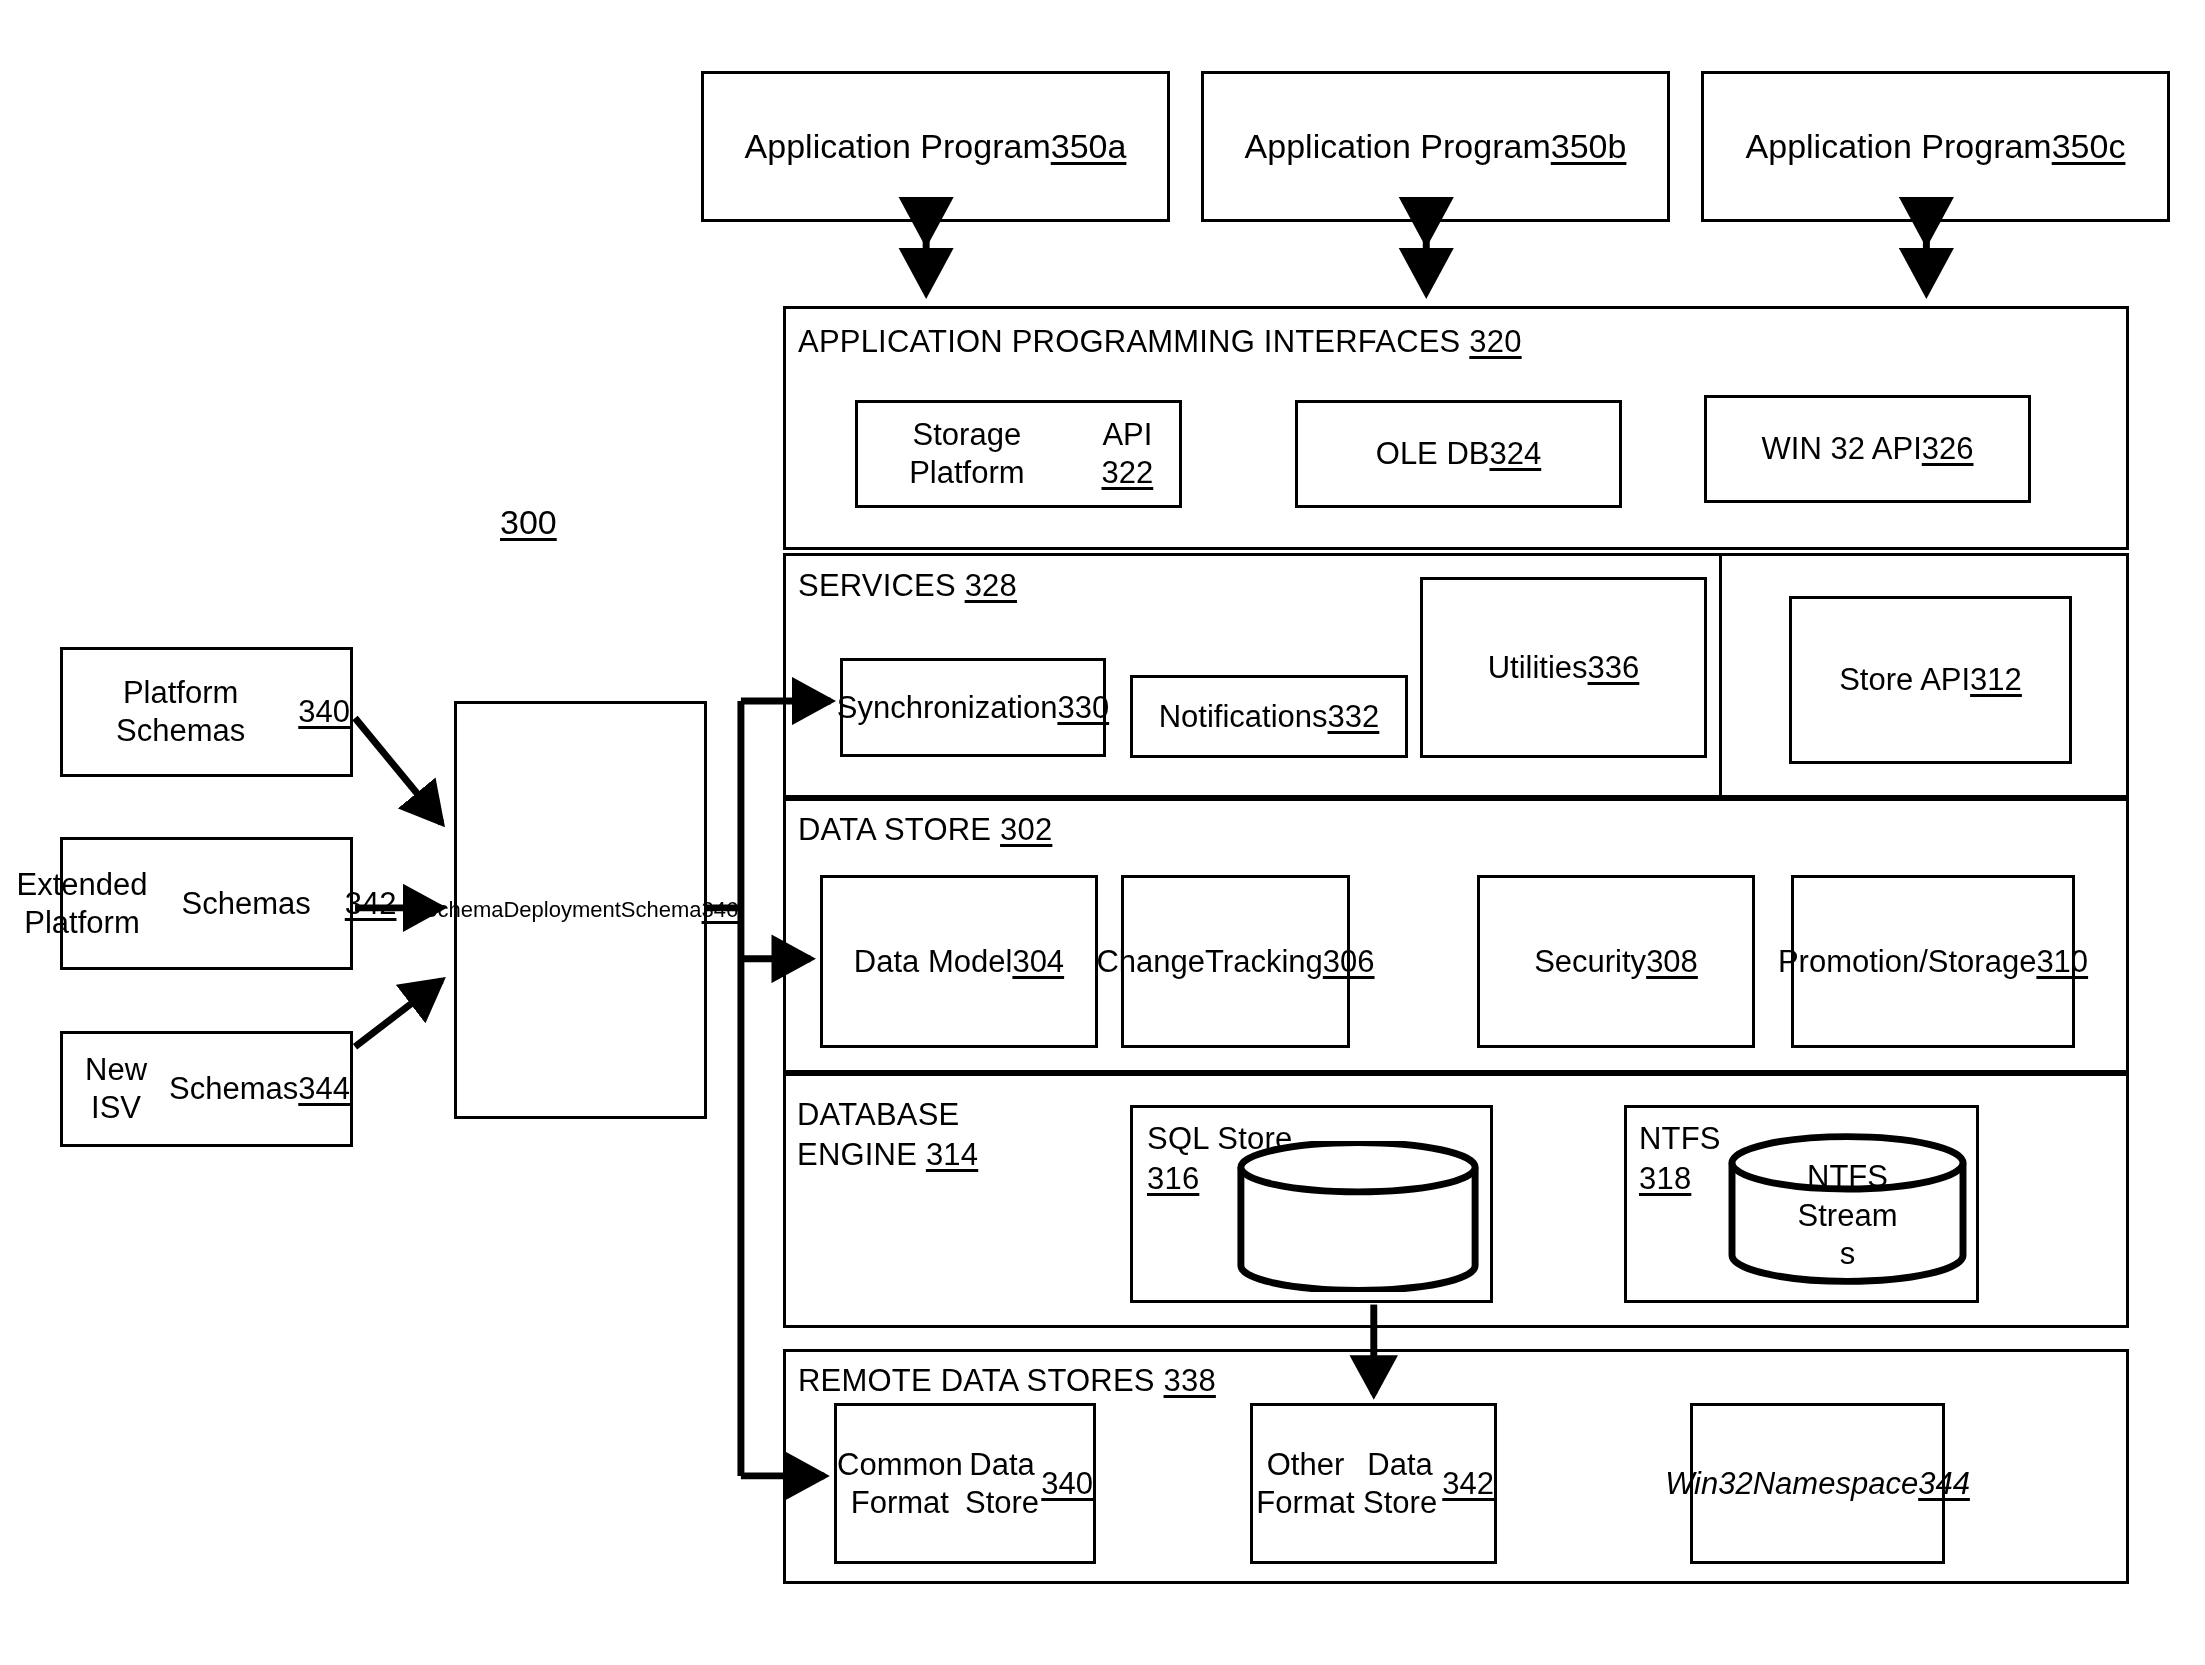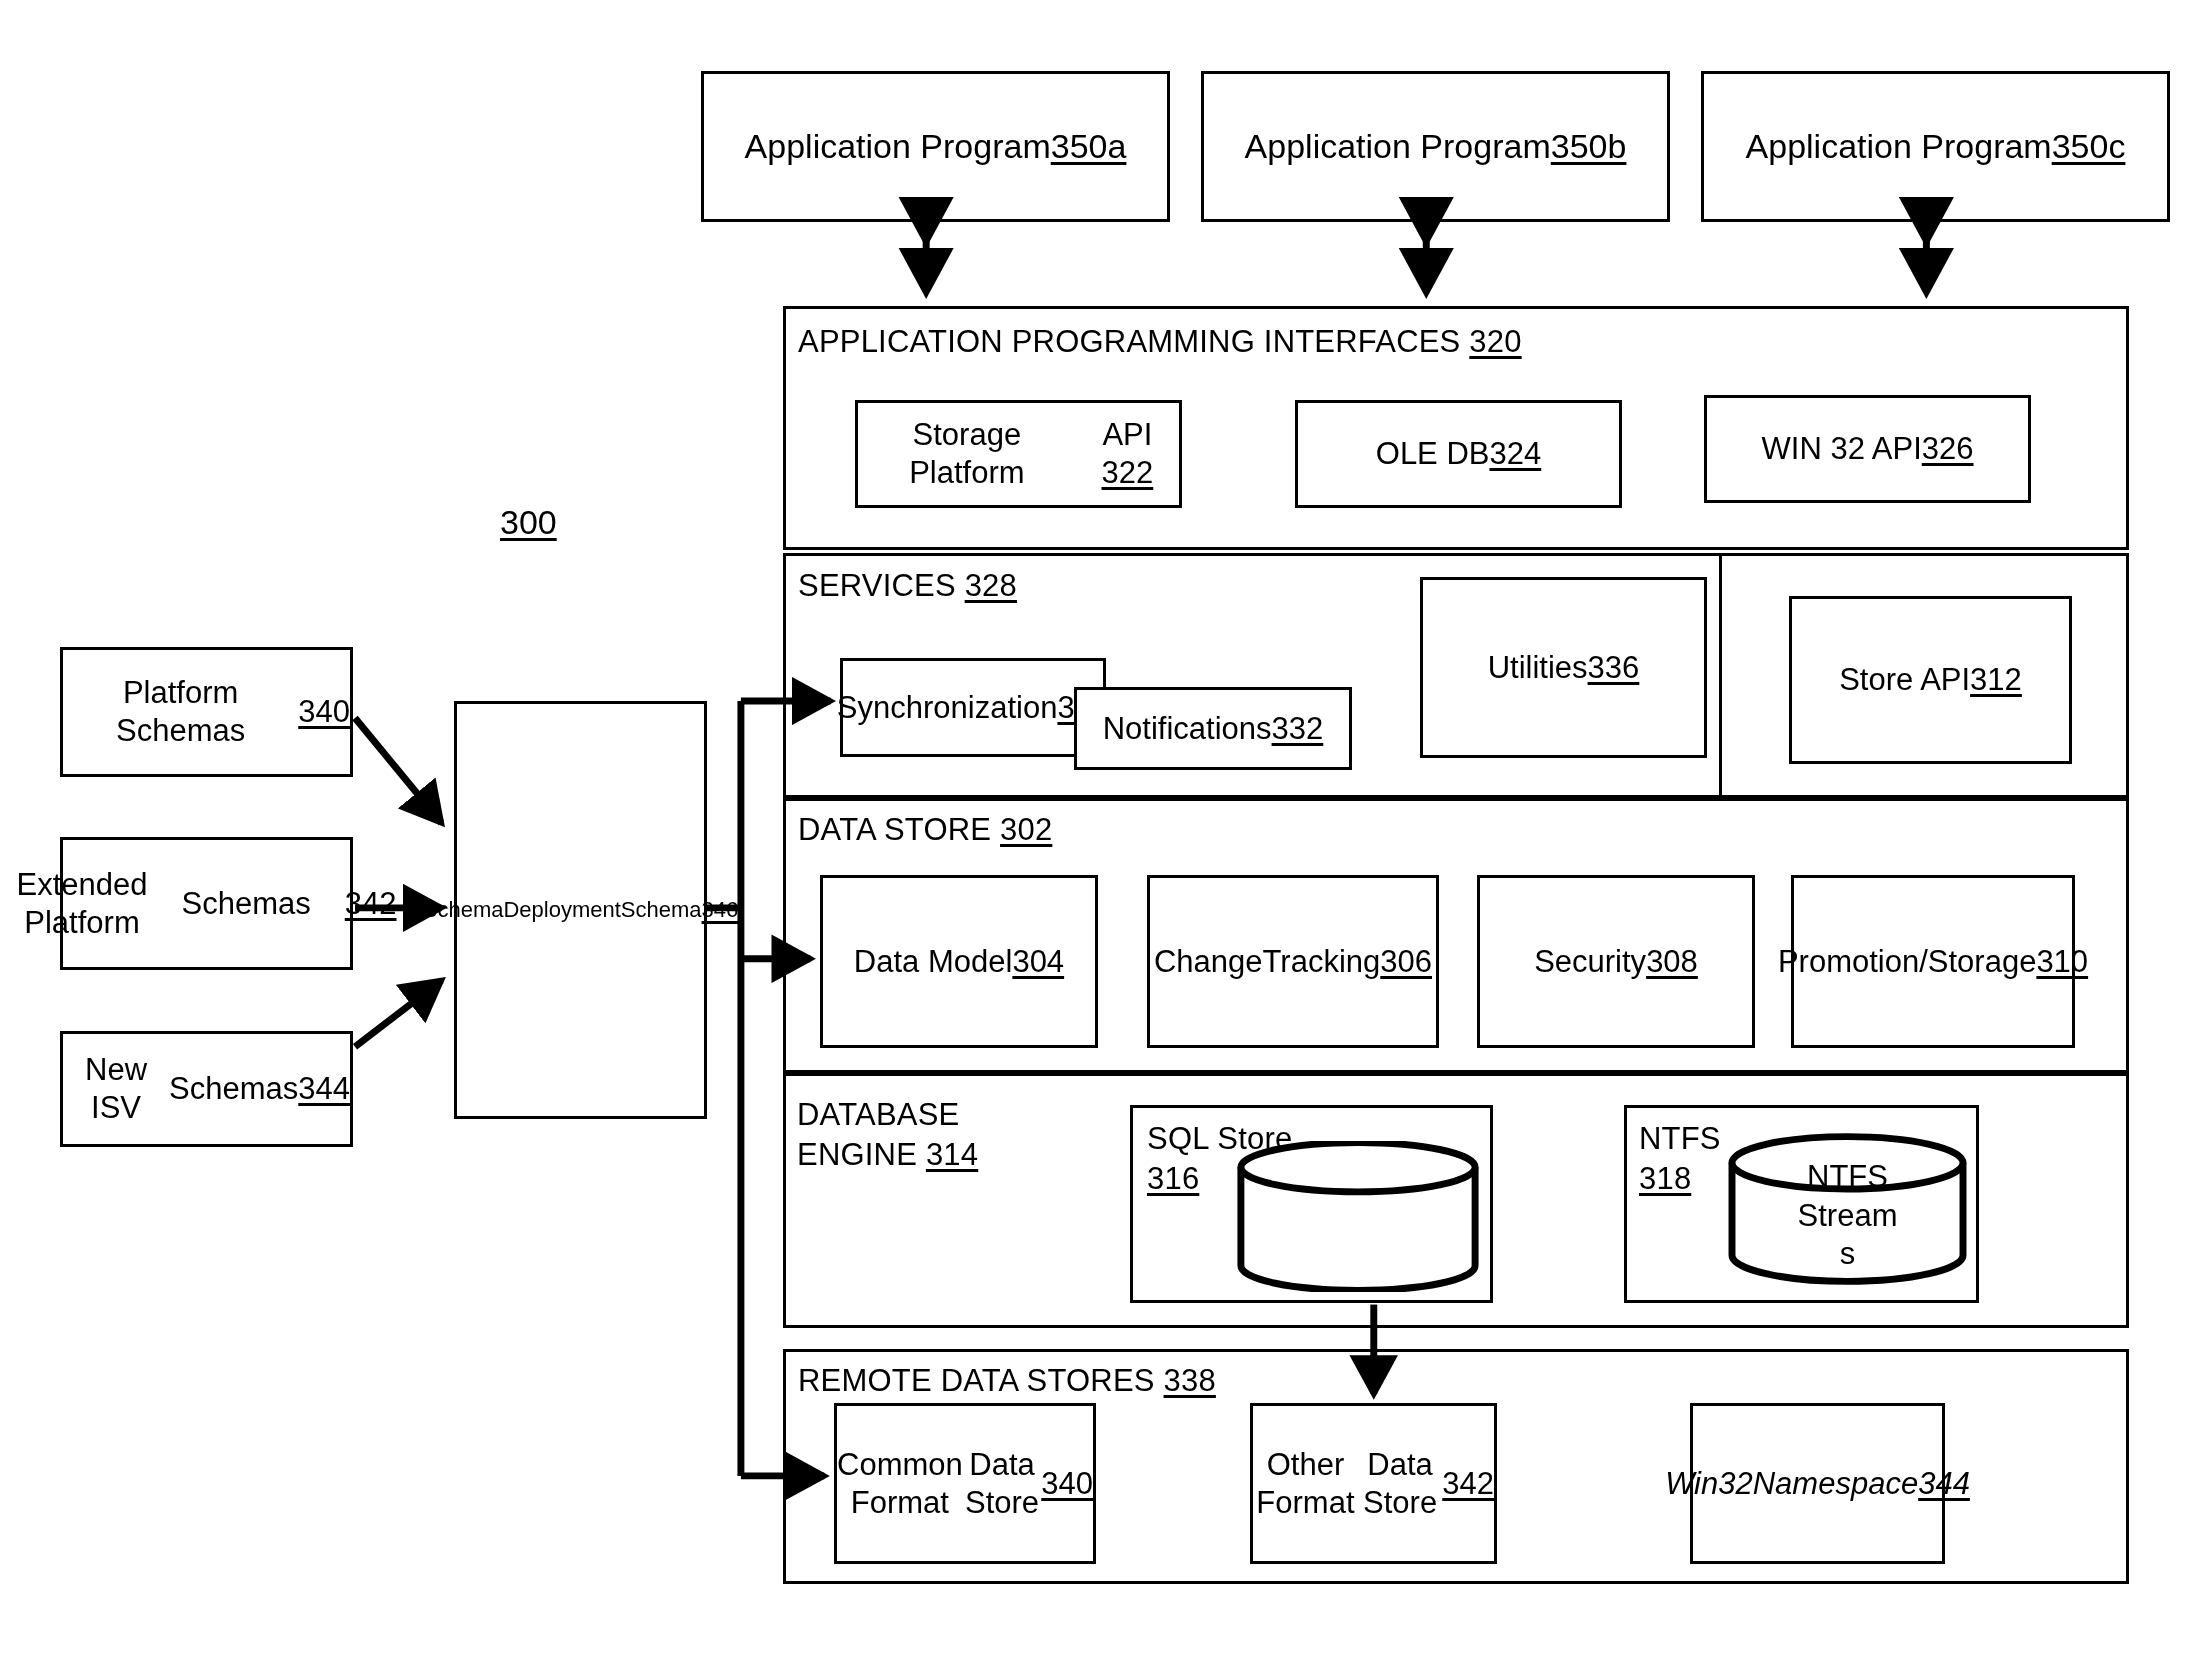--- a/index.html
+++ b/index.html
@@ -99,21 +99,21 @@
     <span>SERVICES</span>
     <span class="num">328</span>
   </div>
 
   <div class="box" style="left:840px;top:658px;width:266px;height:99px;font-size:31px;">
     <span class="lbl">Synchronization</span>
     <span class="num">330</span>
   </div>
 
 
-  <div class="box" style="left:1074px;top:675px;width:278px;height:83px;font-size:31px;margin-top:12px;">
+  <div class="box" style="left:1130px;top:675px;width:278px;height:83px;font-size:31px;">
     <span class="lbl">Notifications</span>
     <span class="num">332</span>
   </div>
 
   <div class="box" style="left:1420px;top:577px;width:287px;height:181px;font-size:31px;">
     <span class="lbl">Utilities</span>
     <span class="num">336</span>
   </div>
 
   <div class="box" style="left:1789px;top:596px;width:283px;height:168px;font-size:31px;">
@@ -125,21 +125,21 @@
   <div class="grplabel" style="left:798px;top:812px;">
     <span>DATA STORE</span>
     <span class="num">302</span>
   </div>
 
   <div class="box" style="left:820px;top:875px;width:278px;height:173px;font-size:31px;">
     <span class="lbl">Data Model</span>
     <span class="num">304</span>
   </div>
 
-  <div class="box" style="left:1147px;top:875px;width:292px;height:173px;font-size:31px;">
+  <div class="box" style="left:1121px;top:875px;width:229px;height:173px;font-size:31px;">
     <span class="lbl">Change</span>
     <span class="lbl">Tracking</span>
     <span class="num">306</span>
   </div>
 
   <div class="box" style="left:1477px;top:875px;width:278px;height:173px;font-size:31px;">
     <span class="lbl">Security</span>
     <span class="num">308</span>
   </div>
 

